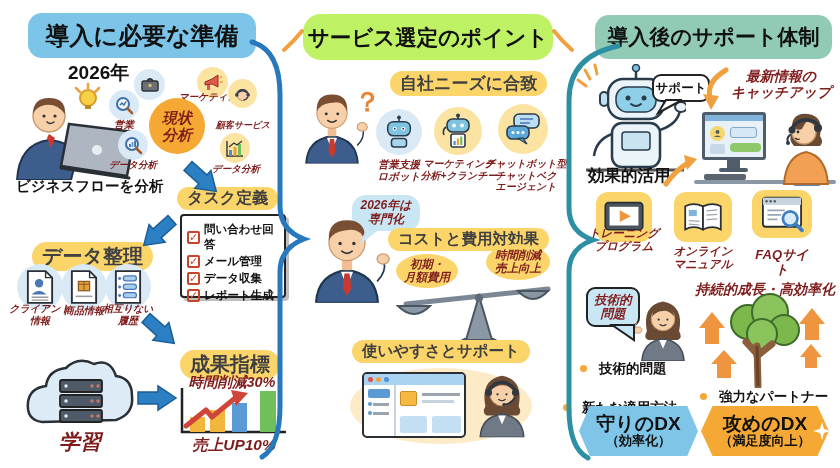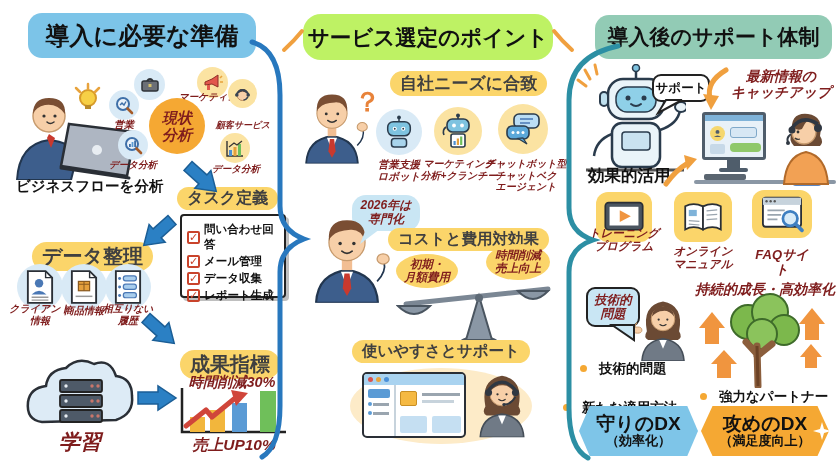--- a/index.html
+++ b/index.html
@@ -31,20 +31,21 @@
 </style>
 </head>
 <body>
 
 <div id="canvas">
 
   <div class="abs ttl ctr" style="left:28px;top:13px;width:228px;height:45px;background:#7CC4E8;font-size:24px;">
       <span>導入に必要な準備</span>
     </div>
 
+  <div class="abs" style="left:68px;top:60px;font-size:19px;font-weight:800;">2026年</div>
 
   <svg class="abs" style="left:5px;top:92px;" width="150" height="88" viewBox="0 0 150 88">
     <path d="M12,88 Q14,52 44,48 Q66,50 72,64 L66,88 Z" fill="#3D5E8C" stroke="#22364F" stroke-width="2"></path>
     <circle cx="44" cy="24" r="16" fill="#F7CFA8" stroke="#C79B6E" stroke-width="1.5"></circle>
     <path d="M28,22 Q28,6 44,6 Q61,6 60,22 Q52,11 40,13 Q31,15 28,22 Z" fill="#7A4E33"></path>
     <circle cx="39" cy="24" r="1.6" fill="#333"></circle>
       <circle cx="50" cy="24" r="1.6" fill="#333"></circle>
     <path d="M42,30 Q45,33 49,30" stroke="#333" stroke-width="1.5" fill="none" stroke-linecap="round"></path>
     <polygon points="44,42 50,46 46,56 42,46" fill="#C9392E"></polygon>
     <polygon points="64,32 130,40 122,84 56,74" fill="#AEB6C2" stroke="#2A2F36" stroke-width="2.5"></polygon>

